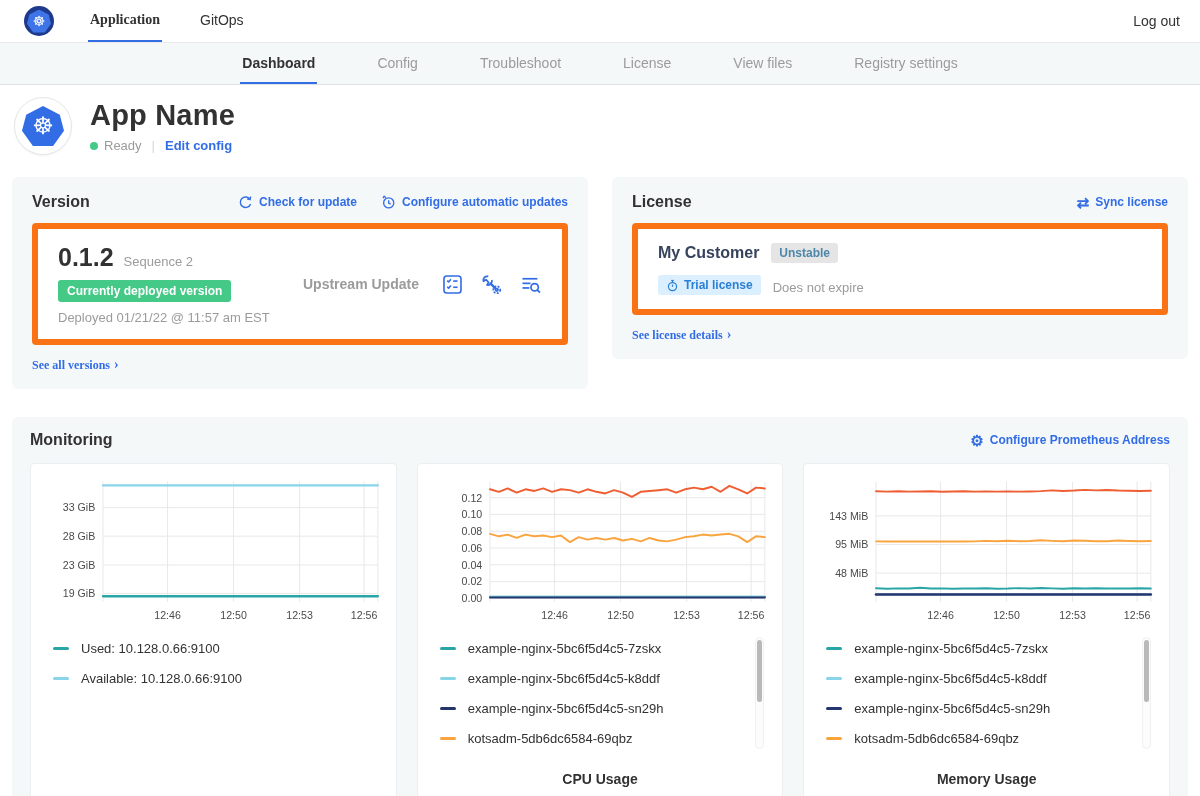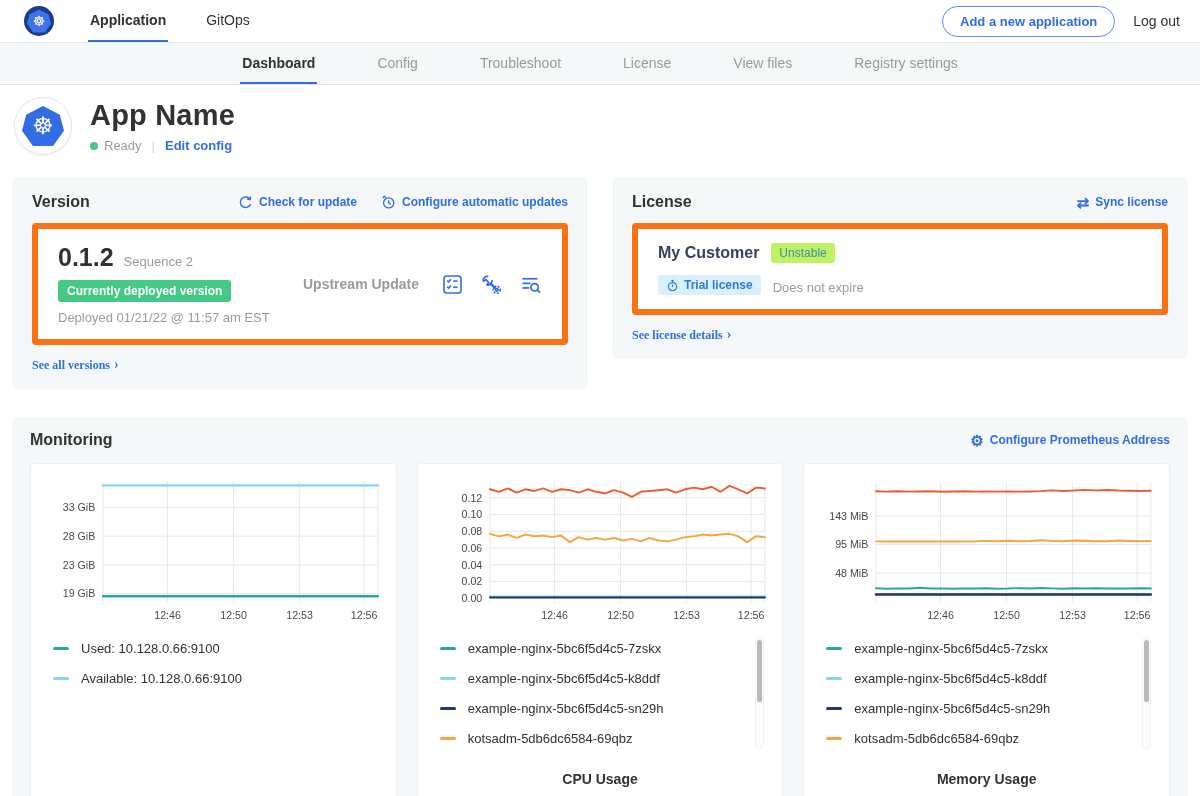--- a/index.html
+++ b/index.html
@@ -5,21 +5,21 @@
   * { margin:0; padding:0; box-sizing:border-box; }
   html,body { width:1200px; height:796px; background:#fff; font-family:"Liberation Sans", sans-serif; color:#323232; overflow:hidden; }
 
   
   .topnav { height:42px; display:flex; align-items:center; padding:0 20px 0 24px; background:#fff; }
   .brand { width:30px; height:30px; border-radius:50%; background:#1d3a8c; display:flex; align-items:center; justify-content:center; position:relative; }
   .brand .hept { width:24px; height:23px; background:#3f74e8; clip-path:polygon(50% 0%,90% 22%,100% 62%,74% 100%,26% 100%,0% 62%,10% 22%); display:flex; align-items:center; justify-content:center; }
   .brand .wheel { color:#fff; font-size:14px; line-height:1; }
   .topnav-items { display:flex; height:100%; margin-left:34px; gap:36px; }
   .topnav-item { display:flex; align-items:center; font-size:14px; color:#323232; border-bottom:2px solid transparent; padding:0 2px; cursor:pointer; }
-  .topnav-item.active { font-weight:700; border-bottom-color:#326de6; }
+  .topnav-item.active { font-weight:700; border-bottom-color:#326de6;font-family:Liberation Serif, serif; }
   .topnav-right { margin-left:auto; display:flex; align-items:center; gap:18px; }
   .add-app-btn { border:1px solid #5b8def; color:#326de6; font-weight:700; font-size:13px; padding:7px 17px; border-radius:17px; background:#fff; cursor:pointer; font-family:inherit; }
   .logout { font-size:14px; color:#323232; cursor:pointer; }
 
   
   .subnav { height:43px; background:#f5f8f9; border-top:1px solid #e8eaec; border-bottom:1px solid #dfe3e5; display:flex; justify-content:center; gap:58px; }
   .subtab { display:flex; align-items:center; font-size:14px; color:#9b9b9b; border-bottom:2px solid transparent; cursor:pointer; padding:0 2px; }
   .subtab.active { color:#323232; font-weight:700; border-bottom-color:#326de6; }
 
   
@@ -56,21 +56,21 @@
   .version-seq { font-size:13px; color:#9b9b9b; }
   .deployed-badge { display:inline-block; margin-top:8px; background:#44c987; color:#fff; font-size:12px; font-weight:700; padding:4px 9px; border-radius:3px; }
   .deployed-at { margin-top:8px; font-size:13px; color:#9b9b9b; }
   .version-source { flex:1; text-align:left; font-size:14px; font-weight:700; color:#9b9b9b; padding-left:10px; }
   .version-icons { display:flex; gap:16px; align-items:center; color:#326de6; }
   .version-icons svg { width:23px; height:23px; cursor:pointer; }
 
   
   .license-name-row { display:flex; align-items:center; gap:12px; }
   .license-name { font-size:16px; font-weight:700; color:#36435c; }
-  .channel-badge { background:#bef264; color:#4d87a9; font-size:12px; font-weight:400; padding:3px 8px; border-radius:3px; }
+  .channel-badge { background:#e5e5e5; color:#4d87a9; font-size:12px; font-weight:700; padding:3px 8px; border-radius:3px; }
   .license-meta-row { display:flex; align-items:flex-end; gap:12px; margin-top:12px; }
   .trial-badge { display:flex; align-items:center; gap:5px; background:#dcefff; color:#2a7fd4; font-size:12px; font-weight:700; padding:3px 8px; border-radius:3px; }
   .trial-badge svg { width:13px; height:13px; }
   .expiry-text { font-size:13px; color:#9b9b9b; }
 
   
   .monitoring { margin:28px 12px 16px; background:#f5f8f9; border-radius:6px; padding:14px 18px 16px; }
   .mon-head { display:flex; align-items:center; }
   .mon-title { font-size:16px; font-weight:700; color:#323232; }
   .mon-config { margin-left:auto; display:flex; align-items:center; gap:6px; font-size:12px; font-weight:700; color:#326de6; cursor:pointer; }
@@ -97,21 +97,20 @@
   </div>
   <div class="topnav-items">
     <div class="topnav-item active">
         <span>Application</span>
       </div>
     <div class="topnav-item">
         <span>GitOps</span>
       </div>
   </div>
   <div class="topnav-right">
-    <button class="add-app-btn">Add a new application</button>
     <span class="logout">Log out</span>
   </div>
 </div>
 
 <div class="subnav">
   <div class="subtab active">Dashboard</div>
   <div class="subtab">Config</div>
   <div class="subtab">Troubleshoot</div>
   <div class="subtab">License</div>
   <div class="subtab">View files</div>

